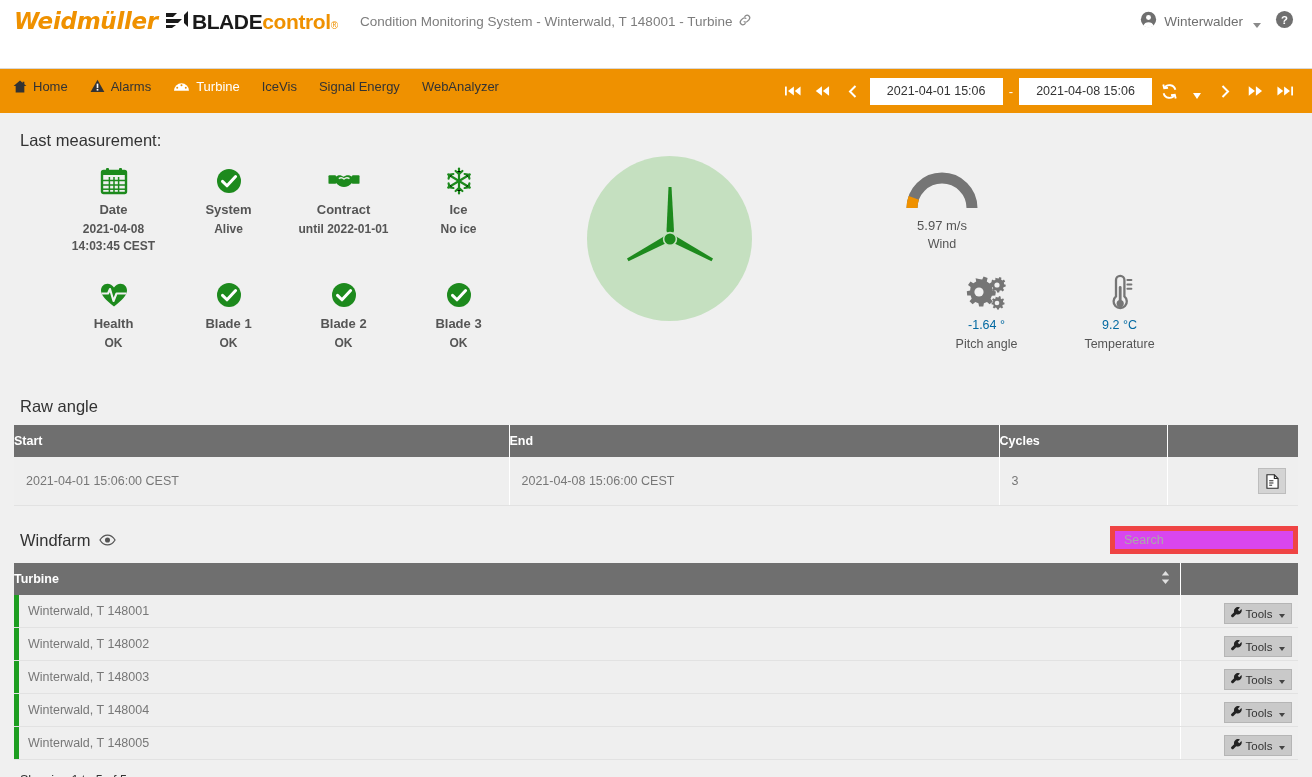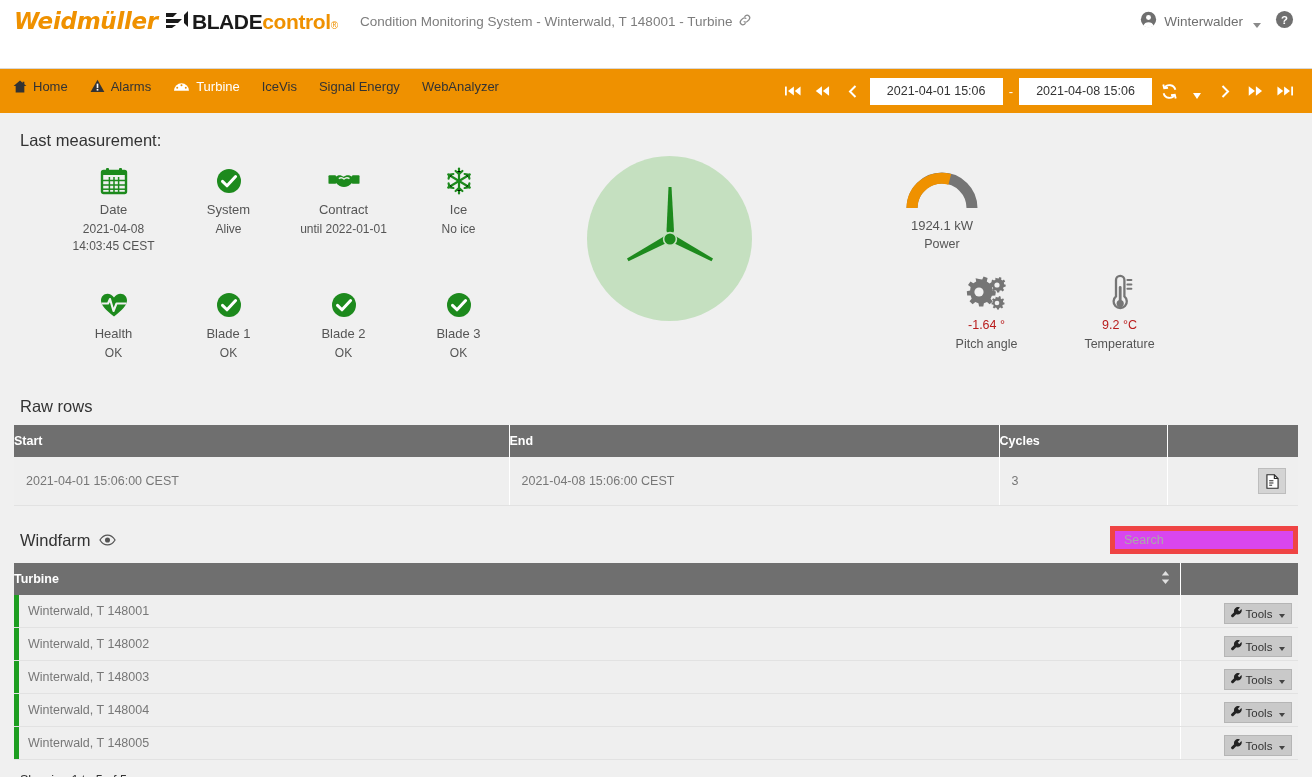--- a/index.html
+++ b/index.html
@@ -96,21 +96,22 @@
     margin:18px 0 0 6px;
   }
 
   
   .panel { display:flex; align-items:flex-start; margin-top:14px; position:relative; height:215px; }
 
   .status-grid {
     display:grid;
     grid-template-columns:repeat(4, 115px);
     margin-left:42px;
-    row-gap:32px;
+    row-gap:22px;
+    font-weight:bold;
   }
   .stat { text-align:center; }
   .stat .sicon { height:34px; display:flex; align-items:center; justify-content:center; }
   .stat .slabel { font-size:13px; color:#555; margin-top:4px; }
   .stat .sval { font-size:12px; color:#555; margin-top:4px; line-height:1.45; }
 
   .rotor-wrap {
     position:absolute; left:573px; top:-8px;
   }
   .rotor-circle {
@@ -125,21 +126,21 @@
   .gauge { width:96px; text-align:center; }
   .gauge .gval { font-size:13px; color:#555; margin-top:2px; }
   .gauge .glabel { font-size:12.5px; color:#555; margin-top:4px; }
 
   .meters {
     position:absolute; left:925px; top:108px;
     display:flex; gap:38px;
   }
   .meter { width:95px; text-align:center; }
   .meter .micon { height:42px; display:flex; align-items:flex-end; justify-content:center; }
-  .meter .mval { font-size:12.5px; color:#b91c1c; margin-top:4px; }
+  .meter .mval { font-size:12.5px; color:#0369a1; margin-top:4px; }
   .meter .mlabel { font-size:12.5px; color:#555; margin-top:5px; }
 
   
   table { border-collapse:collapse; width:100%; }
   .tbl { margin-top:9px; background:#fff; }
   .tbl th {
     background:#6f6f6f; color:#fff; font-size:12.5px; font-weight:bold;
     text-align:left; padding:9px 0; border-right:1px solid #fff;
     white-space:nowrap;
   }
@@ -460,30 +461,30 @@
             <path d="M66 66 L70.5 62.5 L109 85.5 L107.5 88.2 L69.5 70 Z"></path>
             <path d="M66 66 L61.5 62.5 L23 85.5 L24.5 88.2 L62.5 70 Z"></path>
           </g>
           <circle cx="66" cy="66" r="6.4" fill="#1d8a1d" stroke="#c5e0c0" stroke-width="1.6"></circle>
         </svg>
       </div>
     </div>
 
     <div class="gauges">
 
-
-
       <div class="gauge">
         <svg width="78" height="46" viewBox="0 0 78 46">
           <path d="M9 42 A30 30 0 0 1 69 42" fill="none" stroke="#757575" stroke-width="11" stroke-linecap="butt"></path>
-          <path d="M9 42 A30 30 0 0 1 46.8 13.4" fill="none" stroke="#ef9100" stroke-width="11" stroke-linecap="butt"></path>
+          <path d="M9 42 A30 30 0 0 1 10.8 31.8" fill="none" stroke="#ef9100" stroke-width="11" stroke-linecap="butt"></path>
         </svg>
-        <div class="gval">1924.1 kW</div>
-        <div class="glabel">Power</div>
-      </div>
+        <div class="gval">5.97 m/s</div>
+        <div class="glabel">Wind</div>
+      </div>
+
+
     </div>
 
     <div class="meters">
       <div class="meter">
         <div class="micon">
           <svg width="42" height="38" viewBox="0 0 42 38" fill="#757575">
             <g transform="translate(13,16)">
               <path d="M0,-13 L3.2,-12.4 L4.6,-15.6 L8.6,-13.9 L7.8,-10.6 L10.6,-8.6 L13.4,-10.4 L15.8,-6.9 L13.2,-4.8 L13.6,-1.4 L16.9,-0.6 L16.3,3.6 L12.9,3.7 L11.6,6.8 L13.8,9.5 L10.6,12.3 L8,10.1 L4.9,11.2 L4.3,14.6 L0.1,14.6 L-0.6,11.2 L-3.7,10 L-6.4,12.2 L-9.5,9.3 L-7.3,6.7 L-8.4,3.6 L-11.8,3.4 L-12.2,-0.8 L-8.9,-1.6 L-8.4,-4.9 L-11,-7.1 L-8.5,-10.5 L-5.7,-8.7 L-2.8,-10.5 L-3.4,-13.8 Z"></path>
             </g>
             <circle cx="13" cy="16" r="4.6" fill="#f0f0f0"></circle>
@@ -513,21 +514,21 @@
               <path d="M22.4 14.8 L26.4 14.8"></path>
             </g>
           </svg>
         </div>
         <div class="mval">9.2 °C</div>
         <div class="mlabel">Temperature</div>
       </div>
     </div>
   </div>
 
-  <div class="section-title">Raw rows</div>
+  <div class="section-title">Raw angle</div>
   <table class="tbl">
     <thead>
       <tr>
         <th style="width:495px">Start</th>
         <th style="width:490px">End</th>
         <th style="width:168px">Cycles</th>
         <th></th>
       </tr>
     </thead>
     <tbody>

